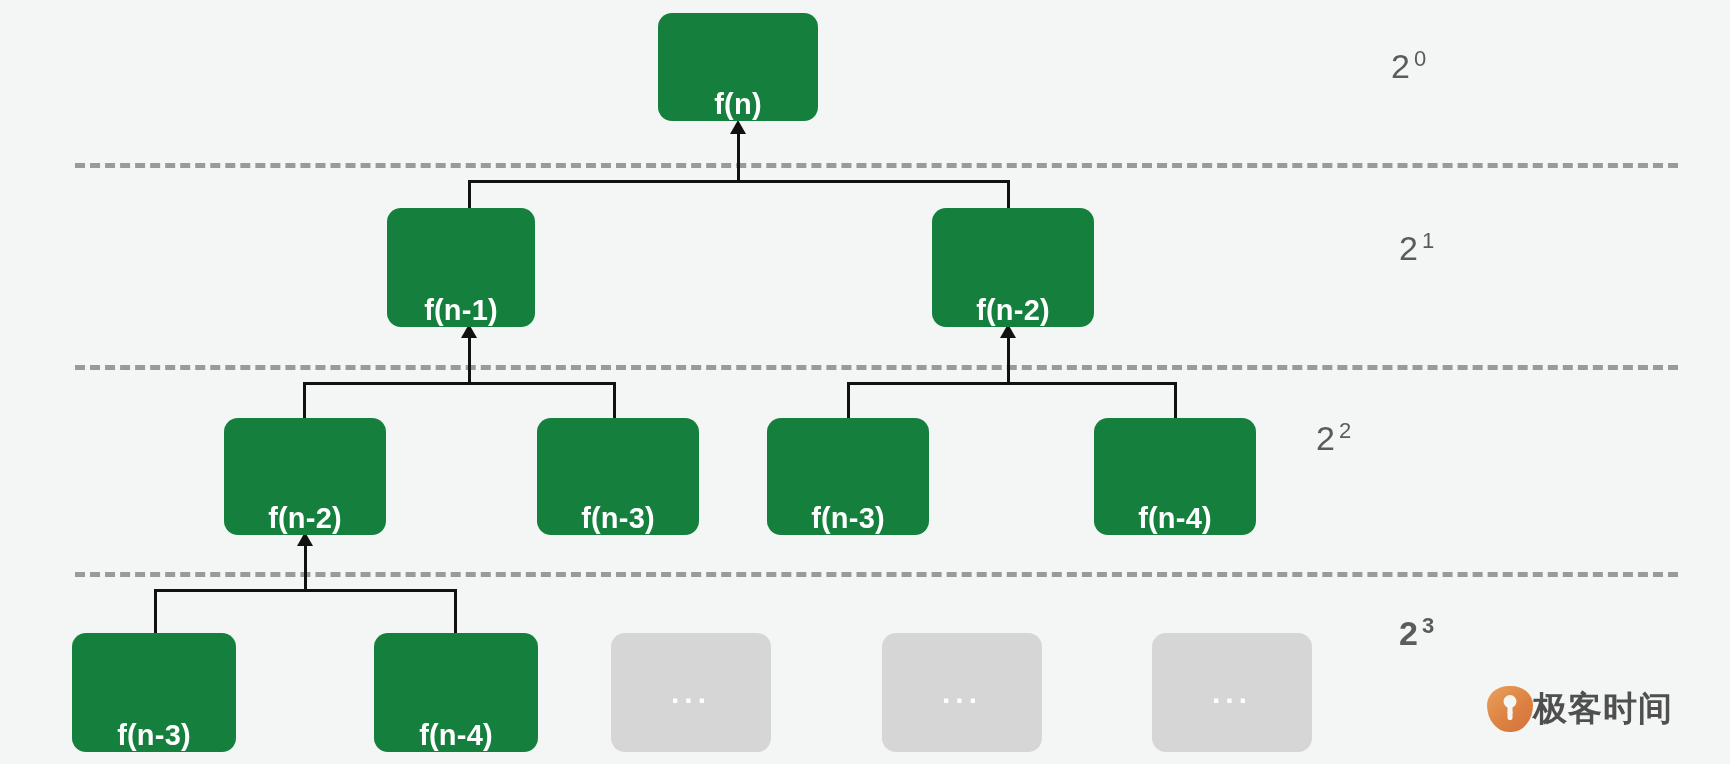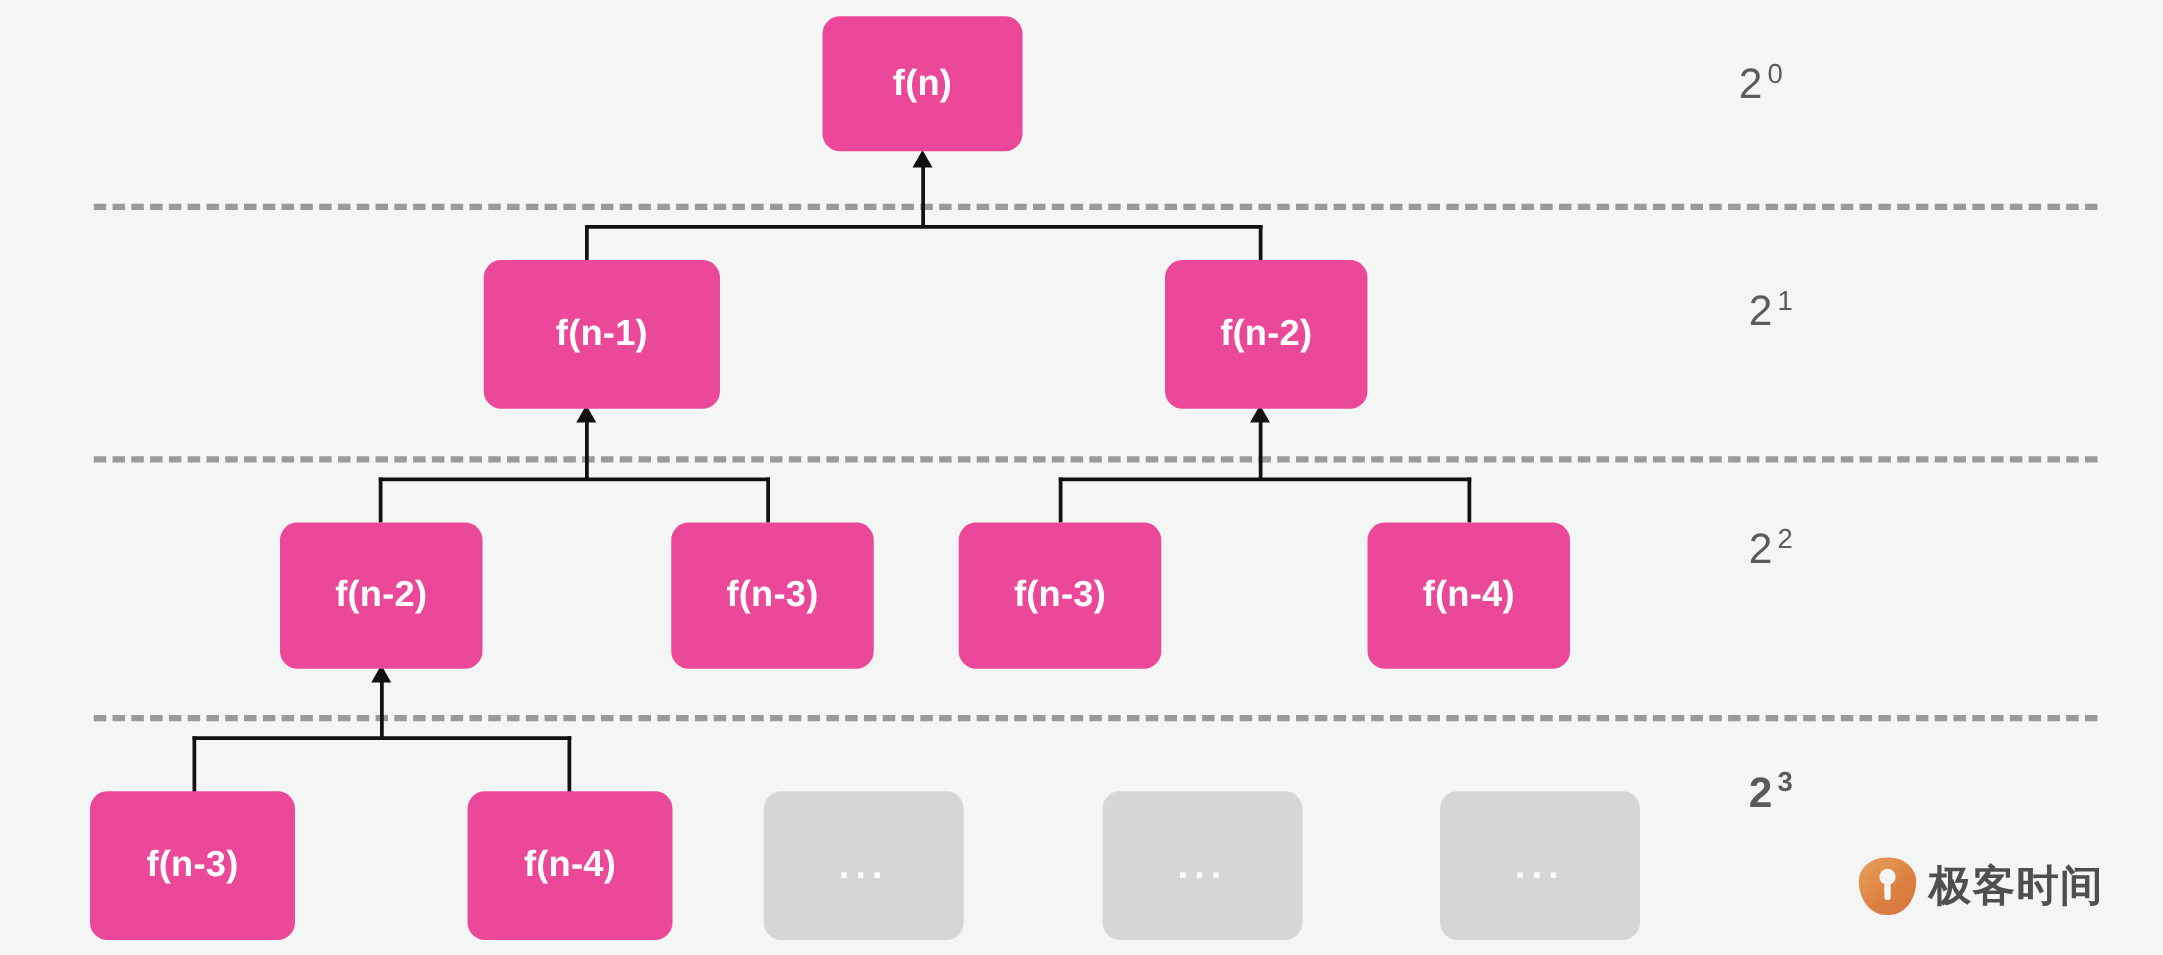--- a/index.html
+++ b/index.html
@@ -23,21 +23,21 @@
     align-items: center;
     justify-content: center;
     border-radius: 14px;
     box-sizing: border-box;
     color: #ffffff;
     font-size: 29px;
     font-weight: 700;
     letter-spacing: 0.2px;
     user-select: none;
   }
-  .node.teal { background: #ec4899; }
+  .node.teal { background: #15803d; align-items: flex-end; }
   .node.ghost { background: #d6d6d6; }
   .node.ghost .dots {
     display: inline-block;
     font-size: 30px;
     font-weight: 700;
     letter-spacing: 5px;
     color: #ffffff;
     line-height: 0.6;
   }
 
@@ -85,21 +85,20 @@
     vertical-align: super;
     margin-left: 4px;
   }
 
   
   #watermark {
     position: absolute;
     left: 1487px;
     top: 686px;
     display: flex;
-    gap: 10px;
   }
   #watermark .mark {
     position: relative;
     width: 46px;
     height: 46px;
     border-radius: 50% 50% 50% 50% / 44% 44% 62% 62%;
     background: linear-gradient(140deg, #e8a15a 0%, #dd8243 55%, #d4703a 100%);
   }
   #watermark .mark::after {
     content: "";
@@ -162,21 +161,21 @@
   <div class="arrowhead" style="left:297px; top:532px;"></div>
   <div class="vline" style="left:304px; top:545px;  height:45px;"></div>
   <div class="hline" style="left:154px; top:589px;  width:303px;"></div>
   <div class="vline" style="left:154px; top:589px;  height:46px;"></div>
   <div class="vline" style="left:454px; top:589px;  height:46px;"></div>
 
   <div class="node teal" style="left:658px; top:13px; width:160px; height:108px;">
     <span>f(n)</span>
   </div>
 
-  <div class="node teal" style="left:387px; top:208px; width:189px; height:119px;">
+  <div class="node teal" style="left:387px; top:208px; width:148px; height:119px;">
     <span>f(n-1)</span>
   </div>
   <div class="node teal" style="left:932px; top:208px; width:162px; height:119px;">
     <span>f(n-2)</span>
   </div>
 
   <div class="node teal" style="left:224px; top:418px; width:162px; height:117px;">
     <span>f(n-2)</span>
   </div>
   <div class="node teal" style="left:537px; top:418px; width:162px; height:117px;">
@@ -204,21 +203,21 @@
   <div class="node ghost" style="left:1152px; top:633px; width:160px; height:119px;">
     <span class="dots">...</span>
   </div>
 
   <div class="pow-label" style="left:1391px; top:46px;">
     <span class="base">2</span><span class="exp">0</span>
   </div>
   <div class="pow-label" style="left:1399px; top:228px;">
     <span class="base">2</span><span class="exp">1</span>
   </div>
-  <div class="pow-label" style="left:1399px; top:418px;text-align:center;">
+  <div class="pow-label" style="left:1316px; top:418px;text-align:center;">
     <span class="base">2</span><span class="exp">2</span>
   </div>
   <div class="pow-label" style="left:1399px; top:613px;font-weight:bold;">
     <span class="base">2</span><span class="exp">3</span>
   </div>
 
   <div id="watermark">
     <span class="mark"></span>
     <span class="wordmark">极客时间</span>
   </div>

